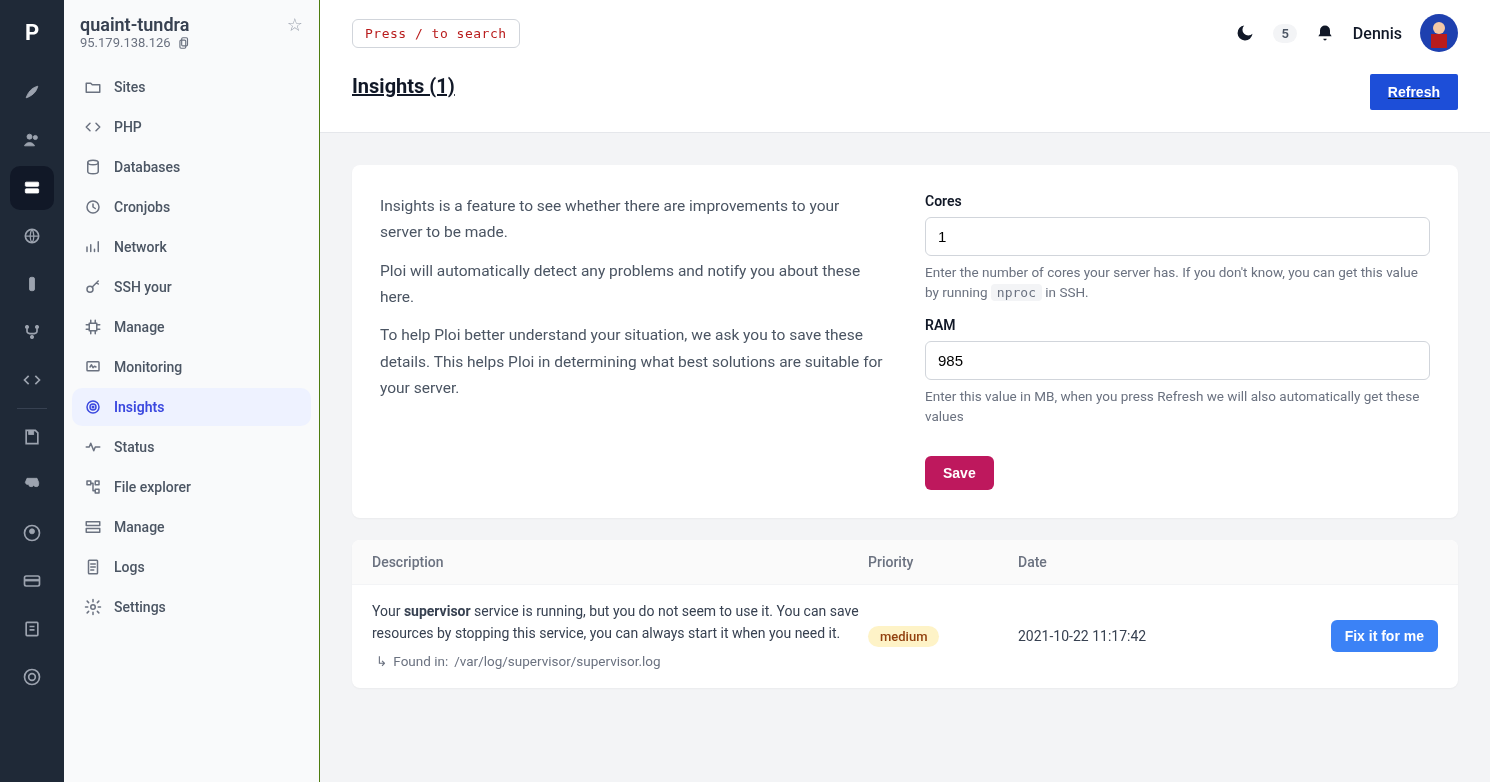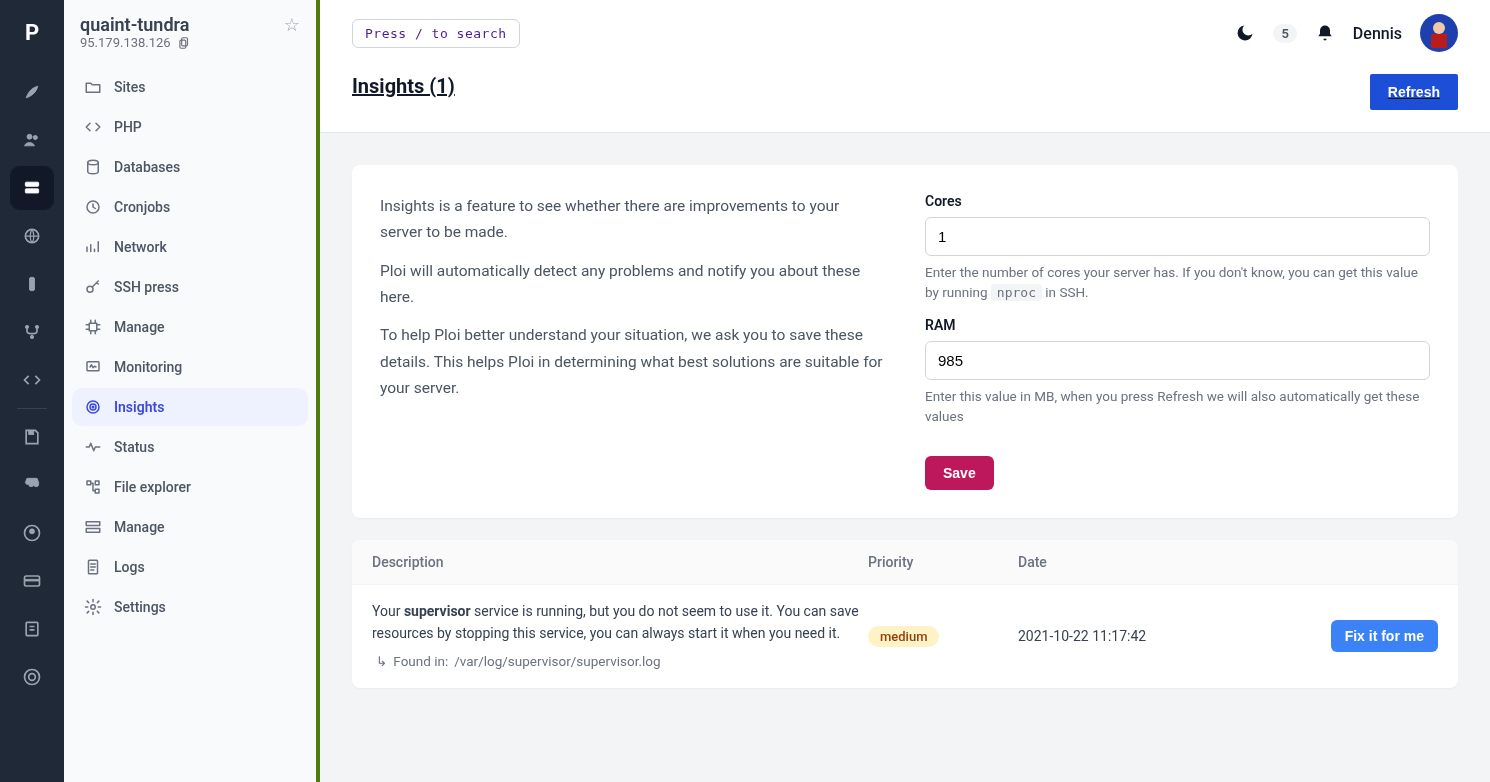--- a/index.html
+++ b/index.html
@@ -38,21 +38,21 @@
     cursor:pointer;
   }
   .rail-item.active { background:#111827; color:#fff; }
   .rail-divider { width: 30px; height:1px; background:#374151; margin: 2px 0; }
   .rail-item svg { width: 20px; height:20px; stroke:currentColor; fill:currentColor; }
 
   
   .sidebar {
     width: 256px;
     background: #f9fafb;
-    border-right: 4px solid #4d7c0f;
+    border-right: 1px solid #4d7c0f;
     display:flex; flex-direction:column;
     overflow-y:auto;
   }
   .sidebar-header {
     padding: 14px 16px 10px 16px;
     display:flex; flex-direction:column; gap:4px;
   }
   .sidebar-header .title-row {
     display:flex; align-items:flex-start; justify-content:space-between;
   }
@@ -75,21 +75,21 @@
   
   .main { flex:1; display:flex; flex-direction:column; overflow:auto; }
 
   .topbar {
     display:flex; align-items:center; justify-content:space-between;
     padding: 14px 32px;
   }
   .search-btn {
     border:1px solid #d1d5db; border-radius:6px;
     padding: 6px 12px; font-family: ui-monospace, SFMono-Regular, Menlo, monospace;
-    font-size:13px; color:#4c1d95; background:#fff; cursor:pointer;
+    font-size:13px; color:#b91c1c; background:#fff; cursor:pointer;
     letter-spacing: 0.5px;
   }
   .topbar-right { display:flex; align-items:center; gap:18px; }
   .badge-count {
     background:#f3f4f6; border-radius:999px; padding:2px 8px;
     font-size:13px; color:#4b5563; font-weight:600;
     display:inline-flex; align-items:center;
   }
   .bell, .moon { color:#111827; cursor:pointer; display:inline-flex; }
   .username { font-size:16px; font-weight:500; color:#111827; }
@@ -308,21 +308,21 @@
           </span>
           <span>Network</span>
         </div>
       <div class="nav-item">
           <span class="nicon">
             <svg class="ico" viewBox="0 0 24 24">
               <circle cx="8" cy="15" r="4"></circle>
               <path d="M11 12l8-8M17 6l2 2"></path>
             </svg>
           </span>
-          <span>SSH press</span>
+          <span>SSH your</span>
         </div>
       <div class="nav-item">
           <span class="nicon">
             <svg class="ico" viewBox="0 0 24 24">
               <rect x="7" y="7" width="10" height="10"></rect>
               <path d="M9 3v4M15 3v4M9 21v-4M15 21v-4M3 9h4M3 15h4M21 9h-4M21 15h-4"></path>
             </svg>
           </span>
           <span>Manage</span>
         </div>

